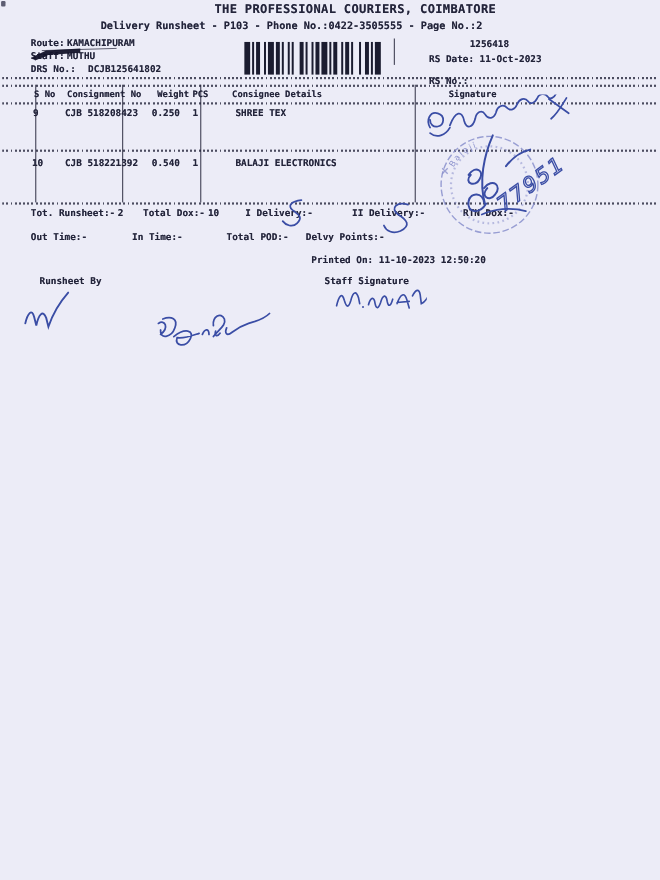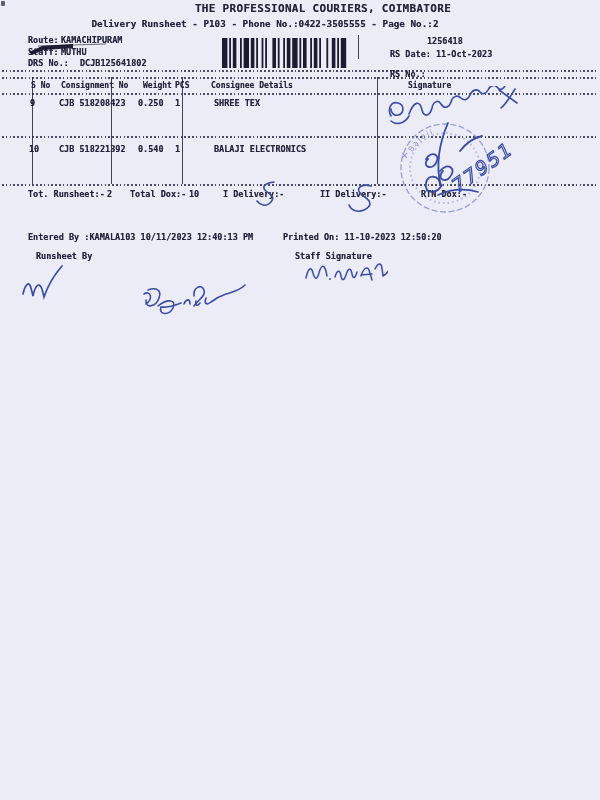--- a/index.html
+++ b/index.html
@@ -157,22 +157,27 @@
   </div>
 
   <svg class="hand" style="left:252px;top:178px;" width="240" height="36" viewBox="0 0 240 36">
     <g stroke="var(--pen-blue,#3a4da5)" stroke-width="1.6" fill="none" stroke-linecap="round">
       <path d="M22,4 c-9,1 -13,5 -8,9 c5,4 10,6 4,12 c-4,4 -10,2 -13,-2"></path>
       <path d="M119,8 c-10,-3 -17,3 -9,9 c8,5 12,10 2,15 c-7,3 -13,0 -15,-5"></path>
       <path d="M186,17 c11,-5 26,-7 40,-3"></path>
     </g>
   </svg>
 
-
-  <span class="t" style="left:5px;top:232px;">Entered By :KAMALA103 10/11/2023 12:40:13 PM</span>
+  <div class="row" style="top:211px;">
+    <span class="t" style="left:5px;">Out Time:-</span>
+    <span class="t" style="left:97px;">In Time:-</span>
+    <span class="t" style="left:183px;">Total POD:-</span>
+    <span class="t" style="left:255px;">Delvy Points:-</span>
+  </div>
+
   <span class="t" style="left:260px;top:232px;">Printed On: 11-10-2023 12:50:20</span>
   <span class="t" style="left:13px;top:251px;">Runsheet By</span>
   <span class="t" style="left:272px;top:251px;">Staff Signature</span>
 
   <svg class="hand" style="left:18px;top:256px;" width="55" height="48" viewBox="0 0 55 48">
     <path d="M5,38 c2,-9 6,-14 8,-6 l2,8 c2,-10 6,-15 9,-7 l2,8 c4,-12 11,-23 18,-31" stroke="var(--pen-blue,#3a4da5)" stroke-width="1.7" fill="none" stroke-linecap="round"></path>
   </svg>
 
   <svg class="hand" style="left:298px;top:256px;" width="90" height="32" viewBox="0 0 90 32">
     <g stroke="var(--pen-blue,#3a4da5)" stroke-width="1.5" fill="none" stroke-linecap="round">

